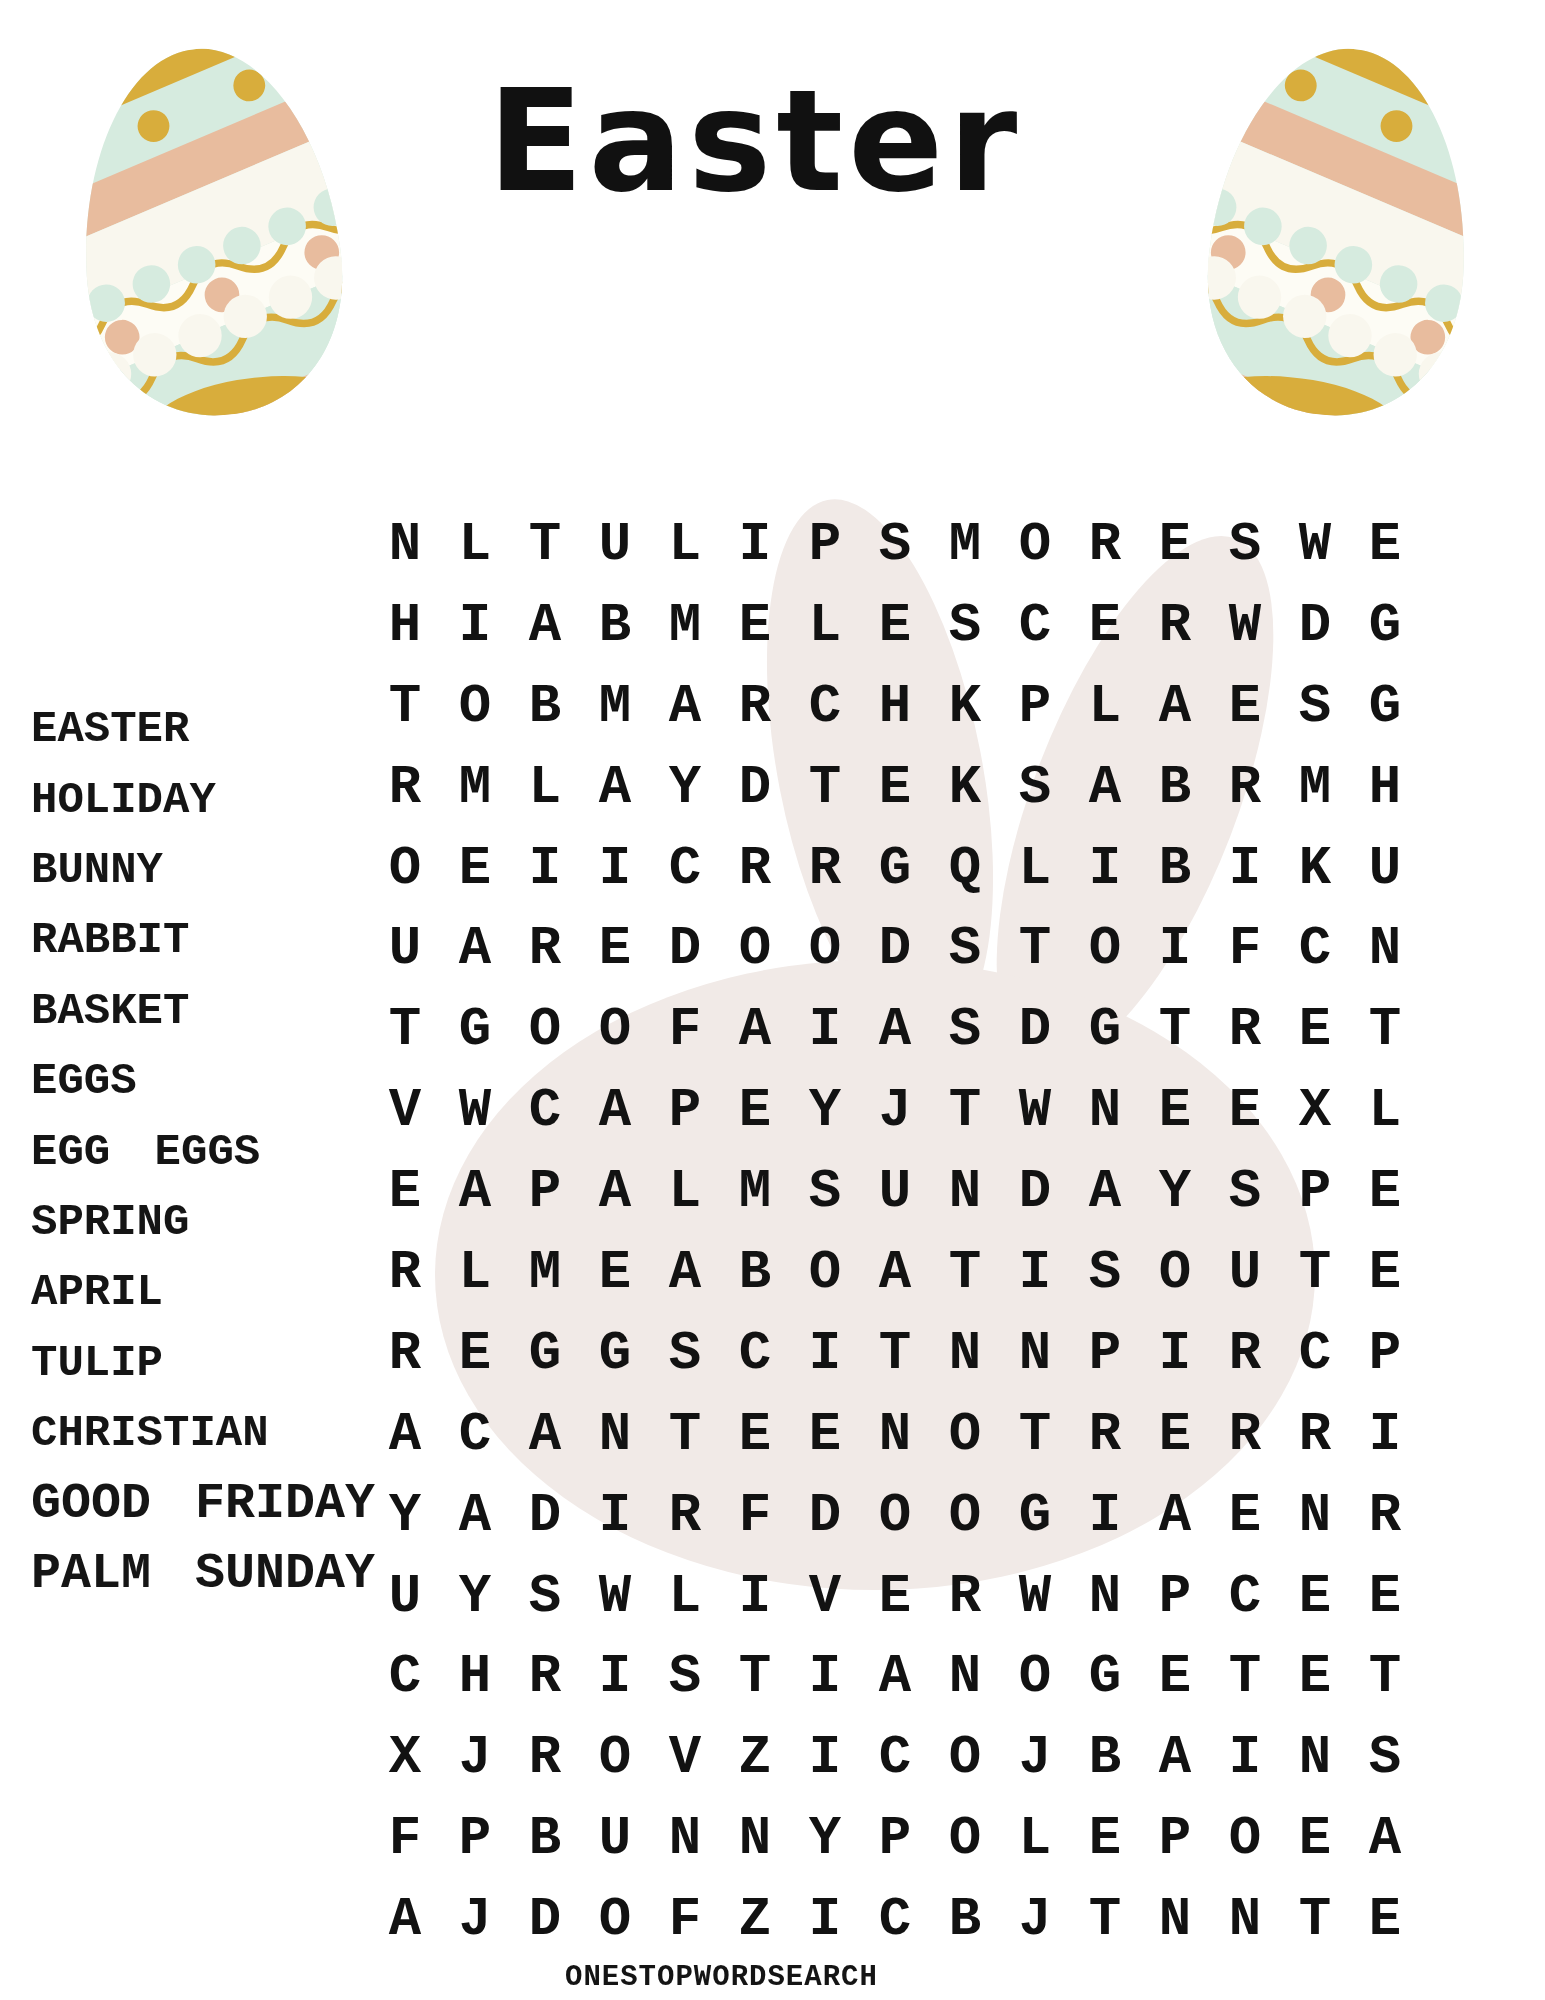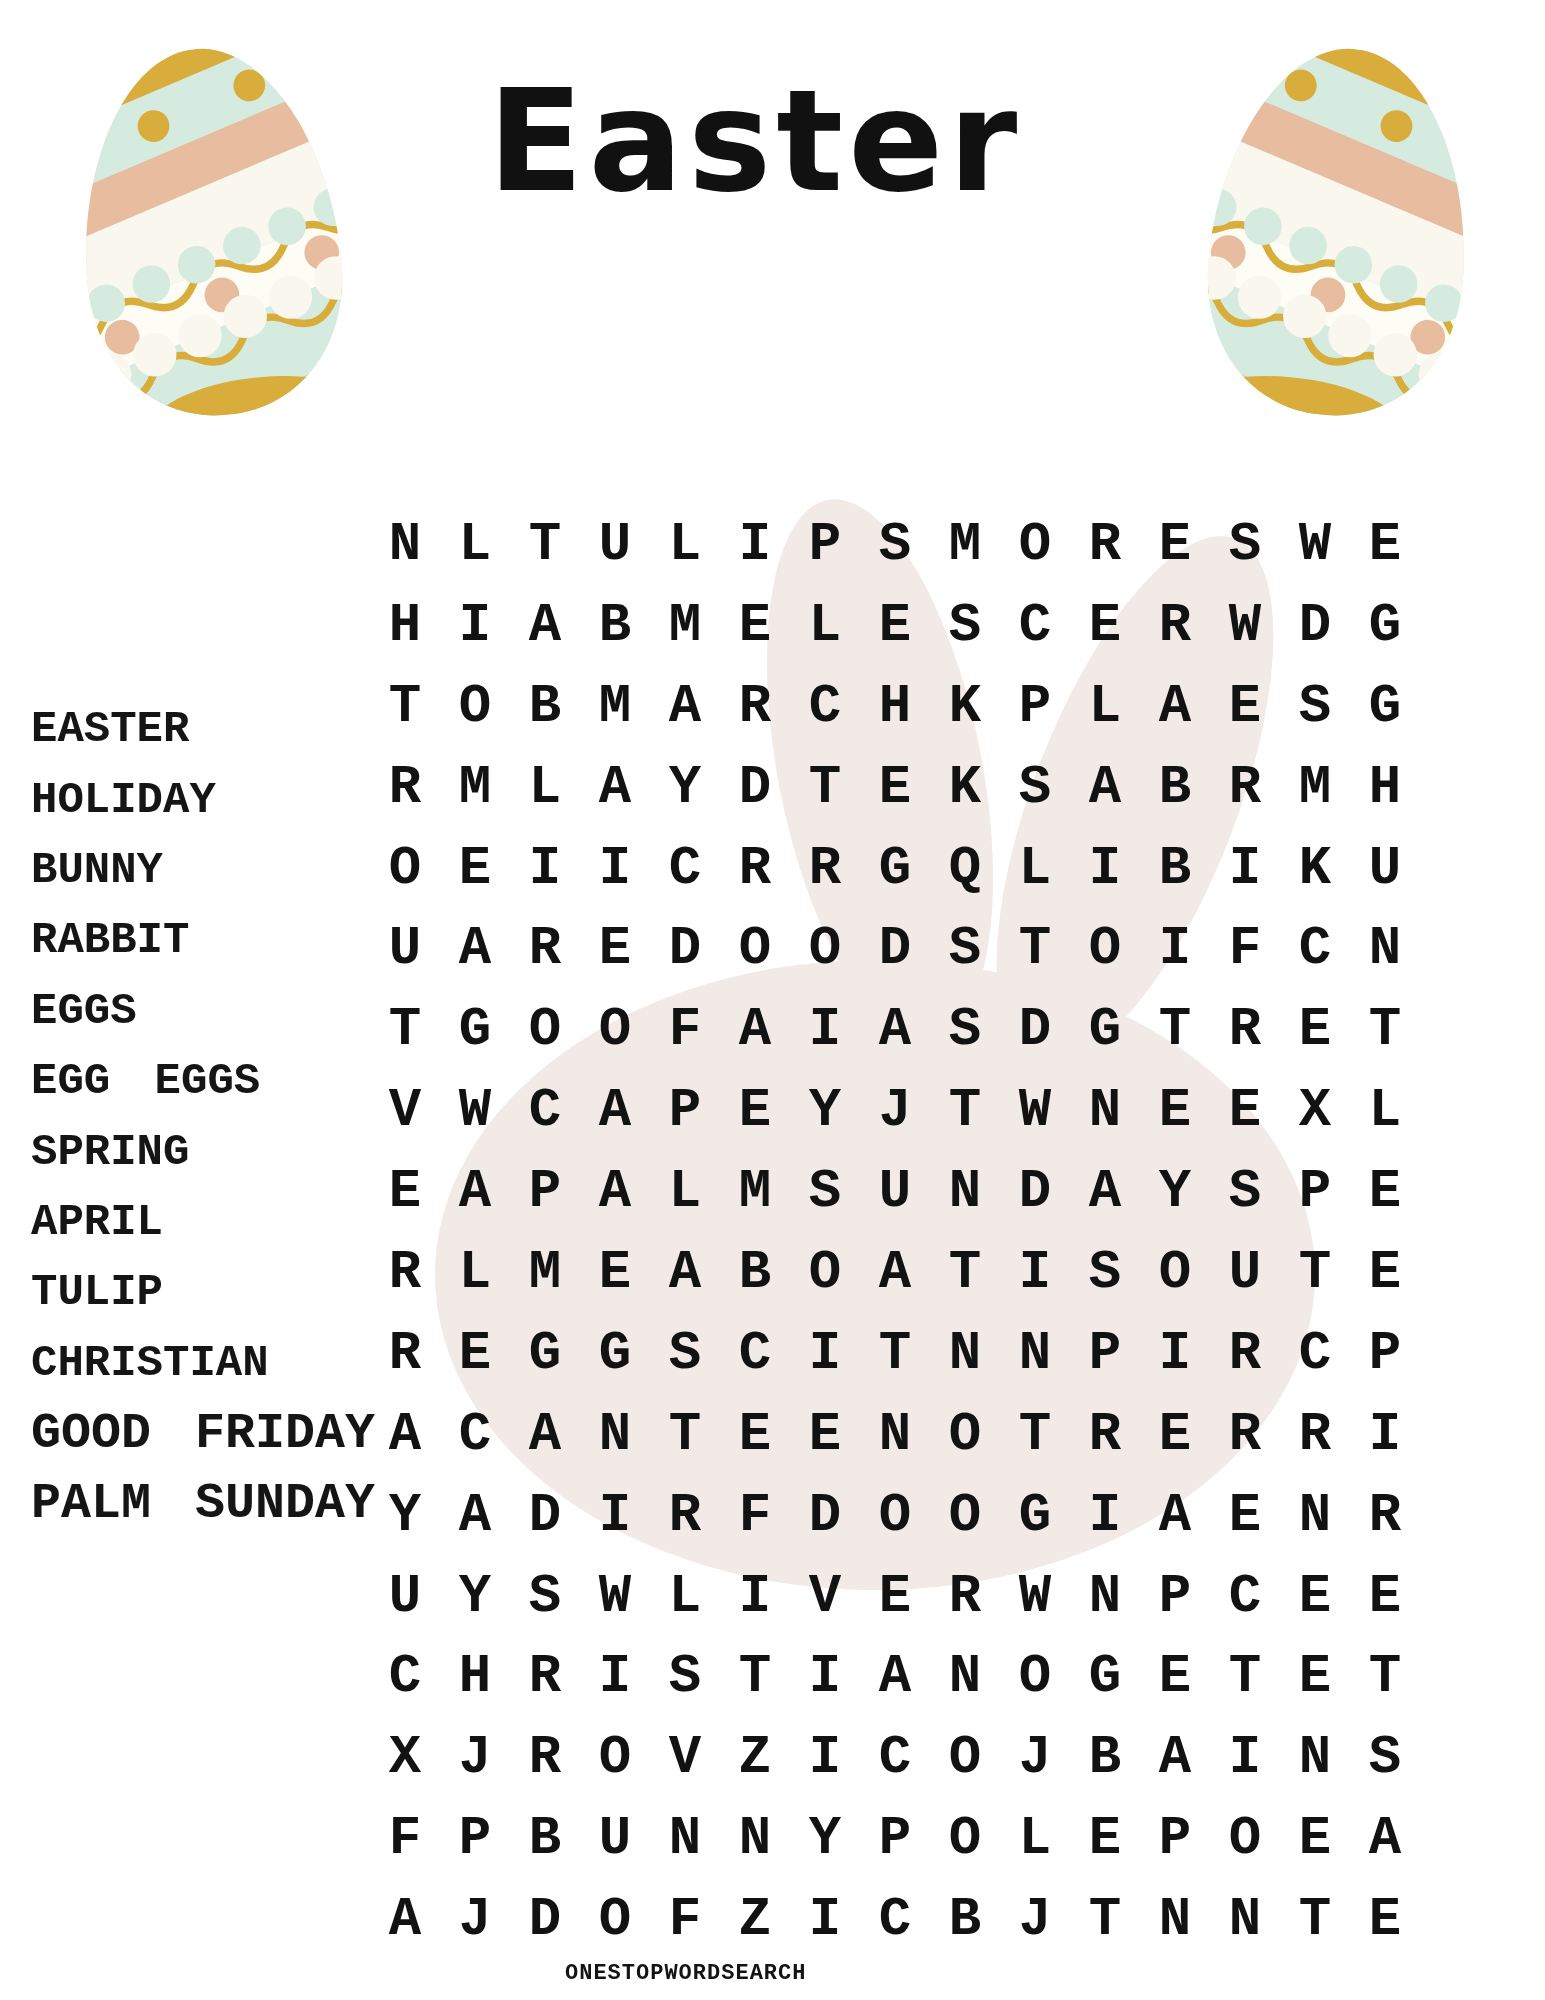--- a/index.html
+++ b/index.html
@@ -40,21 +40,21 @@
   }
   
   .bunny{position:absolute;left:380px;top:480px;z-index:1;}
   .egg{position:absolute;top:36px;width:318px;height:392px;z-index:2;}
   .egg.left{left:52px;transform:rotate(-5deg);}
   .egg.right{left:1180px;transform:scaleX(-1) rotate(-5deg);}
   .hidden-defs{position:absolute;width:0;height:0;overflow:hidden;}
   
   .footer{
     position:absolute;left:565px;top:1961px;z-index:3;
-    font-size:22px;font-weight:bold;letter-spacing:1px;color:#141414;white-space:nowrap;
+    font-size:29px;font-weight:bold;letter-spacing:1px;color:#141414;white-space:nowrap;
   }
 </style>
 </head>
 <body>
 
 <div class="page">
 
   <svg class="hidden-defs" aria-hidden="true">
     <defs>
       <clipPath id="eggclip">
@@ -132,20 +132,21 @@
       <ellipse cx="755" cy="320" rx="102" ry="280" transform="rotate(21 755 320)"></ellipse>
       <ellipse cx="495" cy="795" rx="440" ry="315"></ellipse>
     </g>
   </svg>
 
   <div class="word-list">
       <div class="word-item">EASTER</div>
       <div class="word-item">HOLIDAY</div>
       <div class="word-item">BUNNY</div>
       <div class="word-item">RABBIT</div>
+      <div class="word-item">BASKET</div>
       <div class="word-item">EGGS</div>
       <div class="word-item">EGG EGGS</div>
       <div class="word-item">SPRING</div>
       <div class="word-item">APRIL</div>
       <div class="word-item">TULIP</div>
       <div class="word-item">CHRISTIAN</div>
       <div class="word-item small">GOOD FRIDAY</div>
       <div class="word-item small">PALM SUNDAY</div>
     </div>
 

